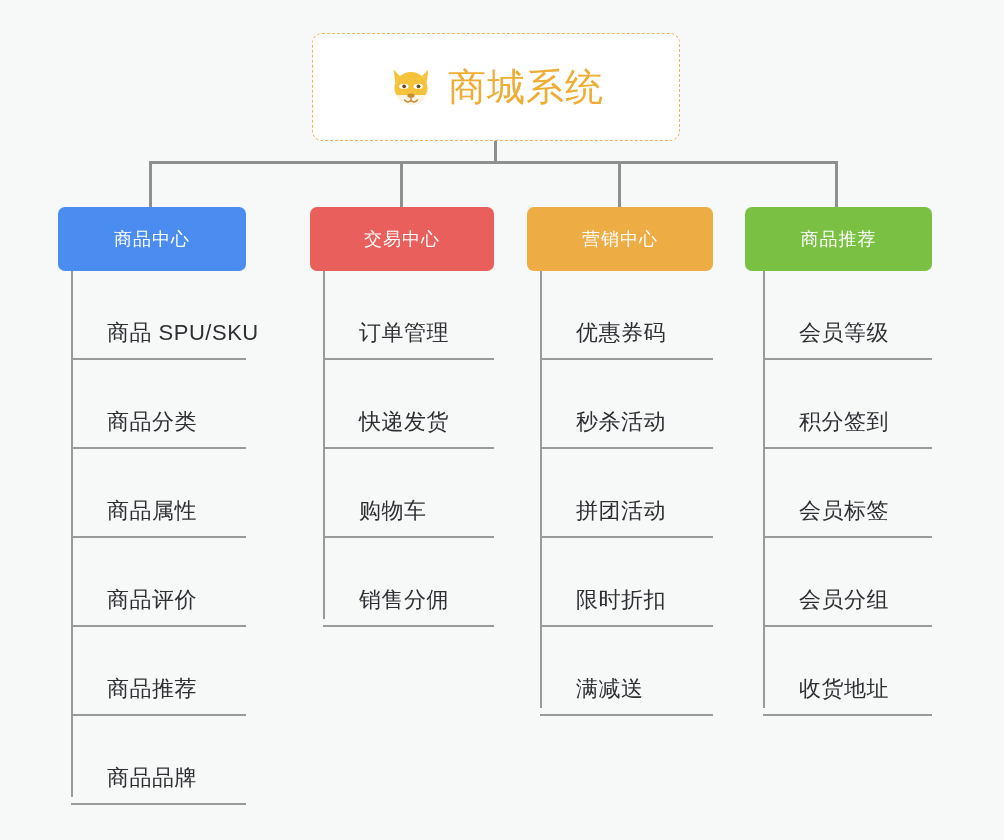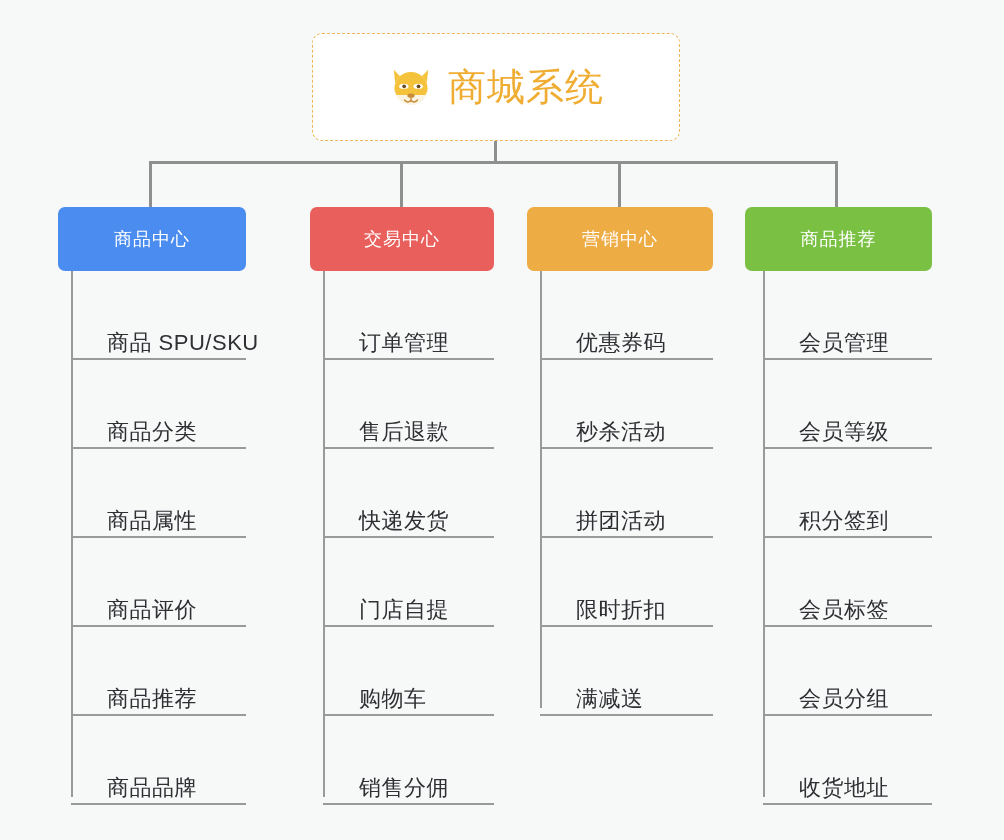--- a/index.html
+++ b/index.html
@@ -107,21 +107,21 @@
     background: #9a9a9a;
   }
   .leaf-item {
     position: relative;
     height: 89px;
     box-sizing: border-box;
     display: flex;
     align-items: flex-end;
     border-bottom: 2px solid #9a9a9a;
     padding-left: 36px;
-    padding-bottom: 3px;
+    padding-bottom: 13px;
   }
   .leaf-label {
     font-size: 22px;
     color: #2e3033;
     line-height: 1.1;
     white-space: nowrap;
     padding-right: 18px;
     letter-spacing: 0.5px;
   }
 </style>
@@ -185,27 +185,21 @@
   <div class="column" style="left:310px; width:184px;">
     <div class="cat-box" style="background: rgb(232, 95, 92); color: rgb(255, 255, 255);">
       <span>交易中心</span>
     </div>
     <ul class="leaf-list" style="margin-left:13px;">
       <div class="leaf-spine"></div>
       <li class="leaf-item">
           <span class="leaf-label">订单管理</span>
         </li>
       <li class="leaf-item">
-          <span class="leaf-label">售后退款</span>
-        </li>
-      <li class="leaf-item">
           <span class="leaf-label">快递发货</span>
-        </li>
-      <li class="leaf-item">
-          <span class="leaf-label">门店自提</span>
         </li>
       <li class="leaf-item">
           <span class="leaf-label">购物车</span>
         </li>
       <li class="leaf-item">
           <span class="leaf-label">销售分佣</span>
         </li>
     </ul>
   </div>
 
@@ -233,23 +227,20 @@
     </ul>
   </div>
 
   <div class="column" style="left:745px; width:187px;">
     <div class="cat-box" style="background: rgb(121, 192, 67); color: rgb(255, 255, 255);">
       <span>商品推荐</span>
     </div>
     <ul class="leaf-list" style="margin-left:18px;">
       <div class="leaf-spine"></div>
       <li class="leaf-item">
-          <span class="leaf-label">会员管理</span>
-        </li>
-      <li class="leaf-item">
           <span class="leaf-label">会员等级</span>
         </li>
       <li class="leaf-item">
           <span class="leaf-label">积分签到</span>
         </li>
       <li class="leaf-item">
           <span class="leaf-label">会员标签</span>
         </li>
       <li class="leaf-item">
           <span class="leaf-label">会员分组</span>

